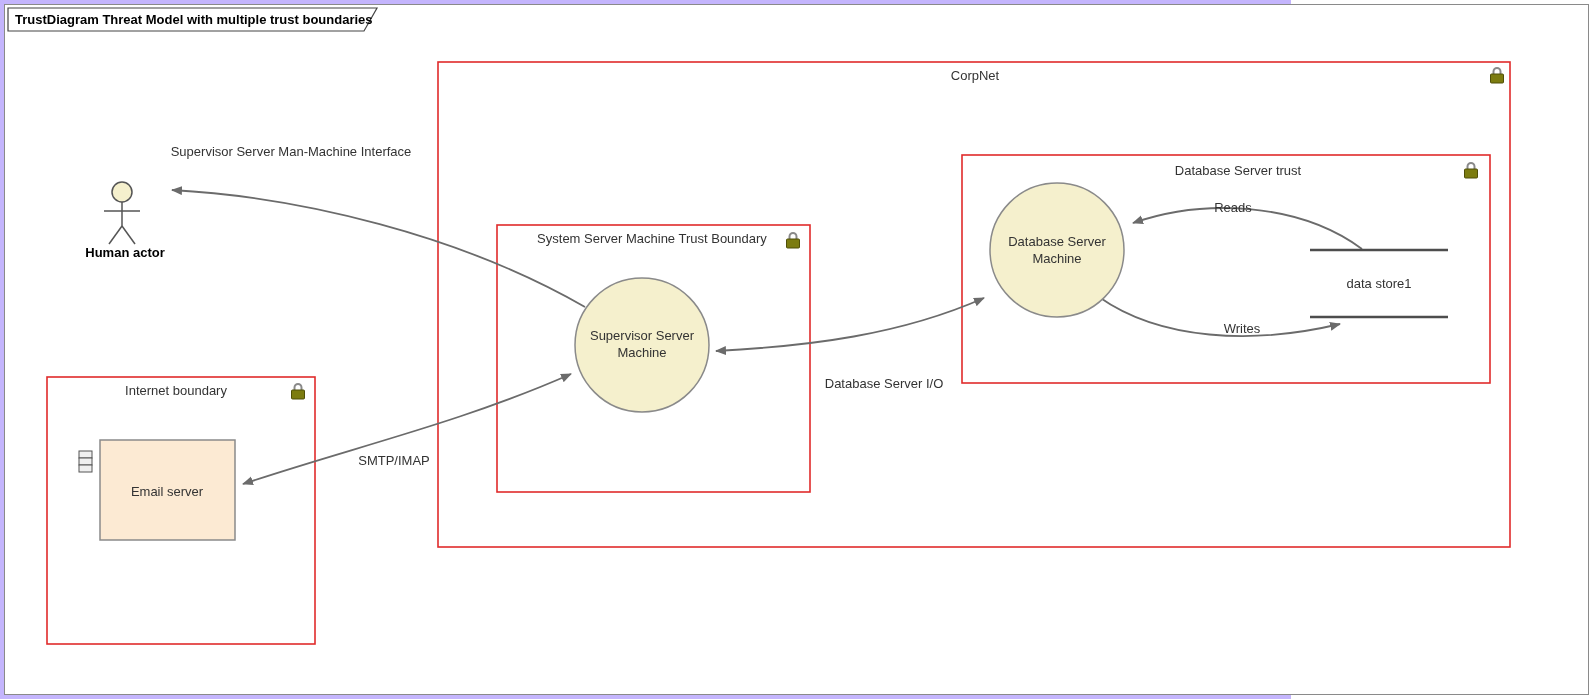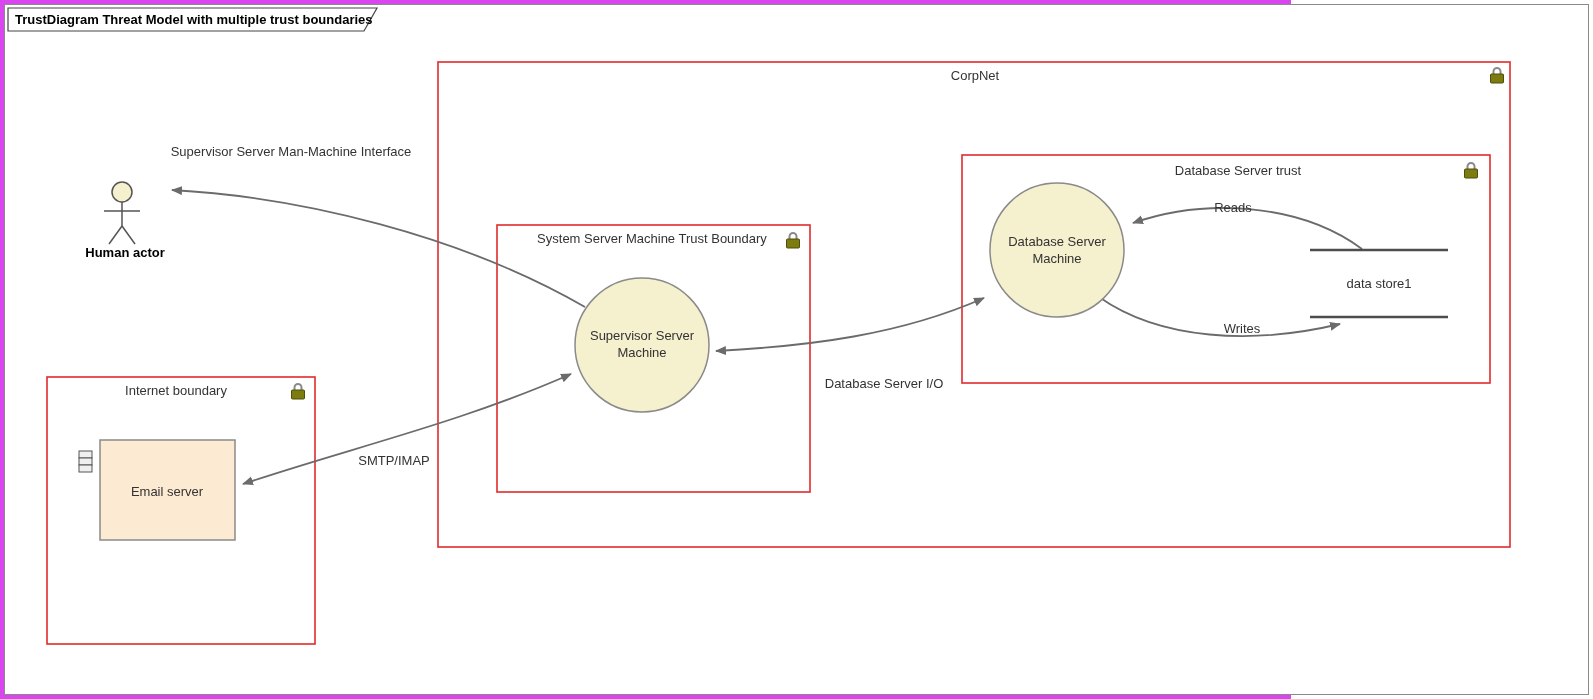--- a/index.html
+++ b/index.html
@@ -1,16 +1,16 @@
 <!DOCTYPE html>
 <html><head>
 <meta charset="utf-8">
 <style>
   html, body { margin: 0; padding: 0; background: #ffffff; }
-  .canvas-wrap { position: relative; width: 1291px; height: 699px; background: #d946ef; }
+  .canvas-wrap { position: relative; width: 1291px; height: 699px; background: #c4b5fd; }
   svg { display: block; }
   text { font-family: "Liberation Sans", sans-serif; font-size: 13px; fill: #333333; }
   .bold  { font-weight: 700; fill: #000000; }
   .title { font-weight: 700; fill: #000000; font-size: 13px; }
 </style>
 </head>
 <body>
 
 <div class="canvas-wrap">
 <svg width="1593" height="699" viewBox="0 0 1593 699" xmlns="http://www.w3.org/2000/svg">

